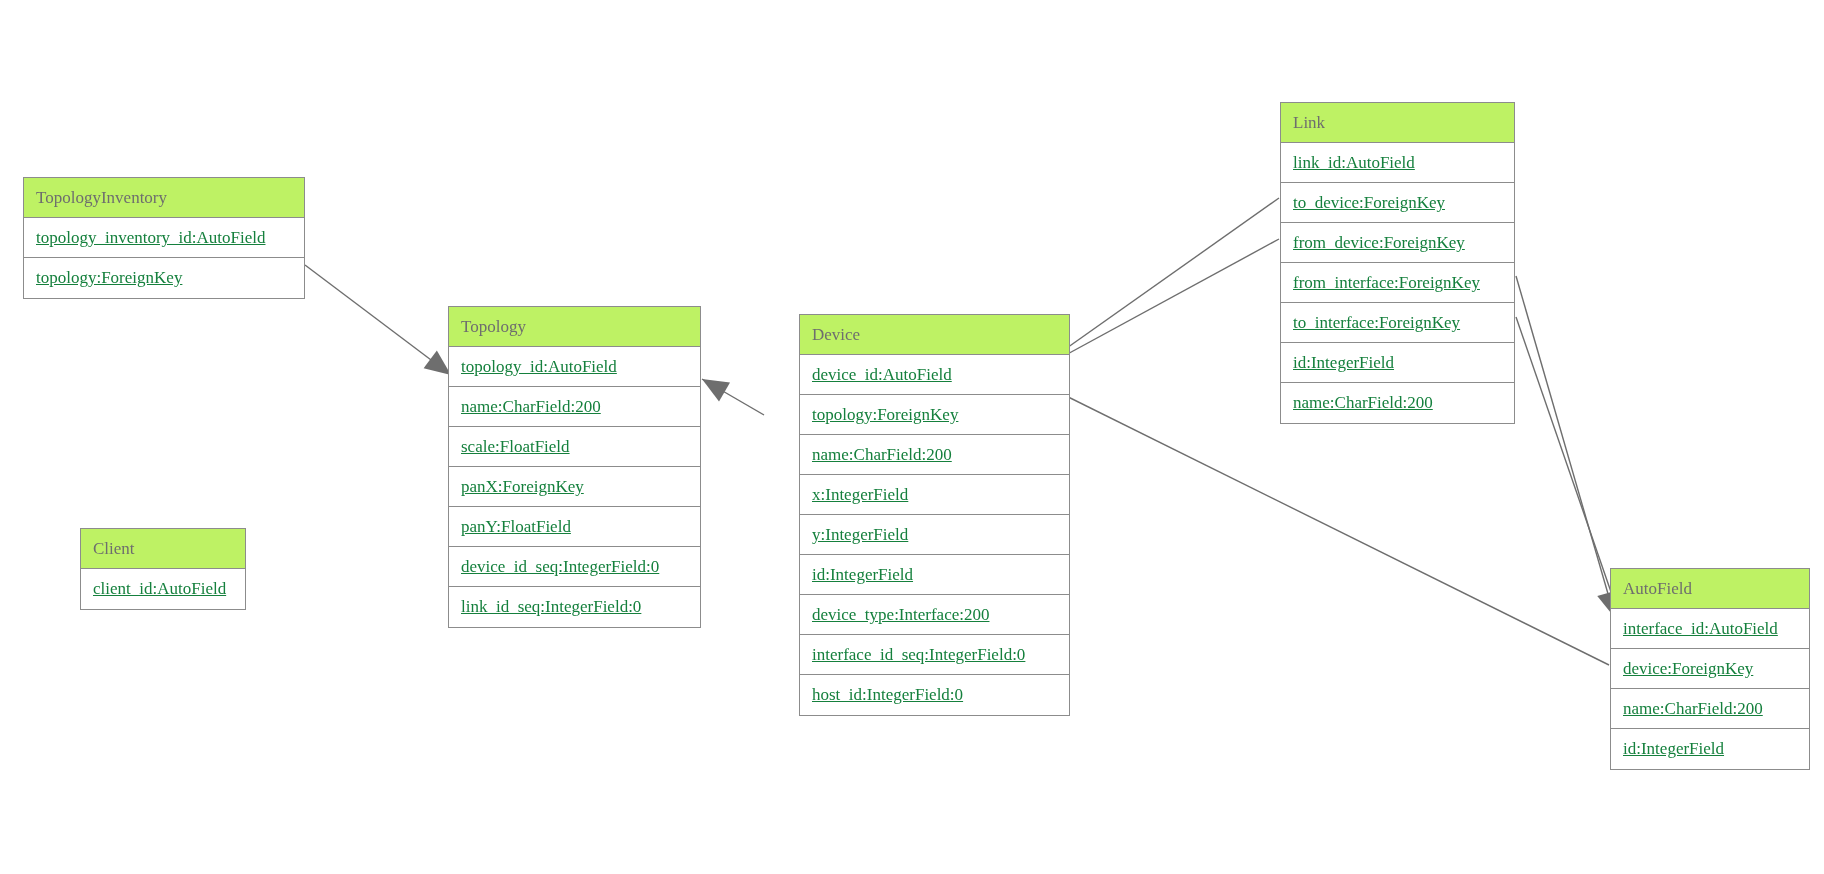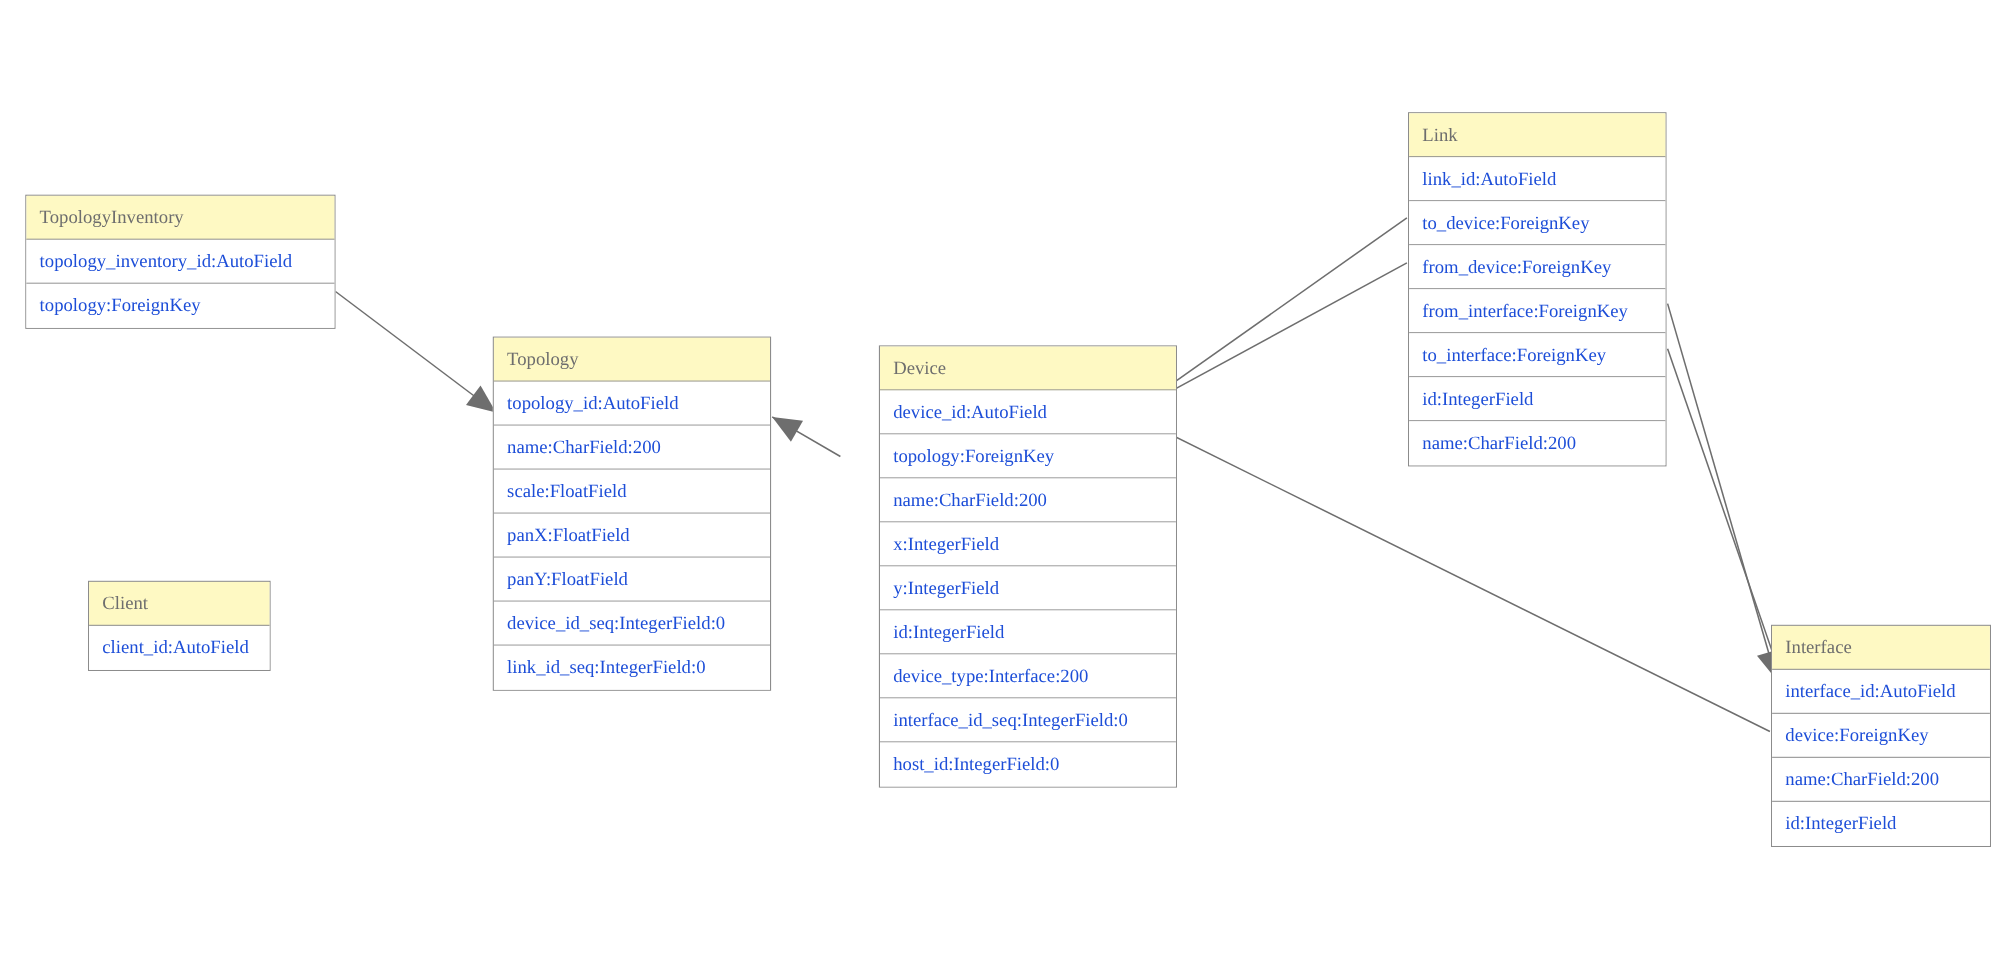--- a/index.html
+++ b/index.html
@@ -28,41 +28,42 @@
     pointer-events: none;
   }
   .entity {
     position: absolute;
     box-sizing: border-box;
     border: 1.3px solid #8c8c8c;
     background: #ffffff;
   }
   .entity-header {
     box-sizing: border-box;
-    background: #fef9c3;
+    background: #bef264;
     border-bottom: 1.3px solid #8c8c8c;
     color: #6e6e6e;
     font-size: 17px;
     line-height: 40px;
     height: 40px;
     padding: 0 0 0 12px;
     white-space: nowrap;
     overflow: hidden;
   }
   .entity-field {
     box-sizing: border-box;
     height: 40px;
     line-height: 40px;
     border-bottom: 1.3px solid #8c8c8c;
-    color: #1d4ed8;
+    color: #15803d;
     font-size: 17px;
     padding: 0 0 0 12px;
     white-space: nowrap;
     overflow: hidden;
     background: #ffffff;
+    text-decoration: underline;
   }
   .entity-field:last-child {
     border-bottom: none;
   }
 </style>
 </head>
 <body>
 
 <div id="canvas">
 
@@ -95,21 +96,21 @@
       </div>
       <div class="entity" style="left: 80px; top: 528px; width: 166px;">
         <div class="entity-header">Client</div>
         <div class="entity-field">client_id:AutoField</div>
       </div>
       <div class="entity" style="left: 448px; top: 306px; width: 253px;">
         <div class="entity-header">Topology</div>
         <div class="entity-field">topology_id:AutoField</div>
         <div class="entity-field">name:CharField:200</div>
         <div class="entity-field">scale:FloatField</div>
-        <div class="entity-field">panX:FloatField</div>
+        <div class="entity-field">panX:ForeignKey</div>
         <div class="entity-field">panY:FloatField</div>
         <div class="entity-field">device_id_seq:IntegerField:0</div>
         <div class="entity-field">link_id_seq:IntegerField:0</div>
       </div>
       <div class="entity" style="left: 799px; top: 314px; width: 271px;">
         <div class="entity-header">Device</div>
         <div class="entity-field">device_id:AutoField</div>
         <div class="entity-field">topology:ForeignKey</div>
         <div class="entity-field">name:CharField:200</div>
         <div class="entity-field">x:IntegerField</div>
@@ -123,21 +124,21 @@
         <div class="entity-header">Link</div>
         <div class="entity-field">link_id:AutoField</div>
         <div class="entity-field">to_device:ForeignKey</div>
         <div class="entity-field">from_device:ForeignKey</div>
         <div class="entity-field">from_interface:ForeignKey</div>
         <div class="entity-field">to_interface:ForeignKey</div>
         <div class="entity-field">id:IntegerField</div>
         <div class="entity-field">name:CharField:200</div>
       </div>
       <div class="entity" style="left: 1610px; top: 568px; width: 200px;">
-        <div class="entity-header">Interface</div>
+        <div class="entity-header">AutoField</div>
         <div class="entity-field">interface_id:AutoField</div>
         <div class="entity-field">device:ForeignKey</div>
         <div class="entity-field">name:CharField:200</div>
         <div class="entity-field">id:IntegerField</div>
       </div>
     </div>
 
 </div>
 
 </body></html>

